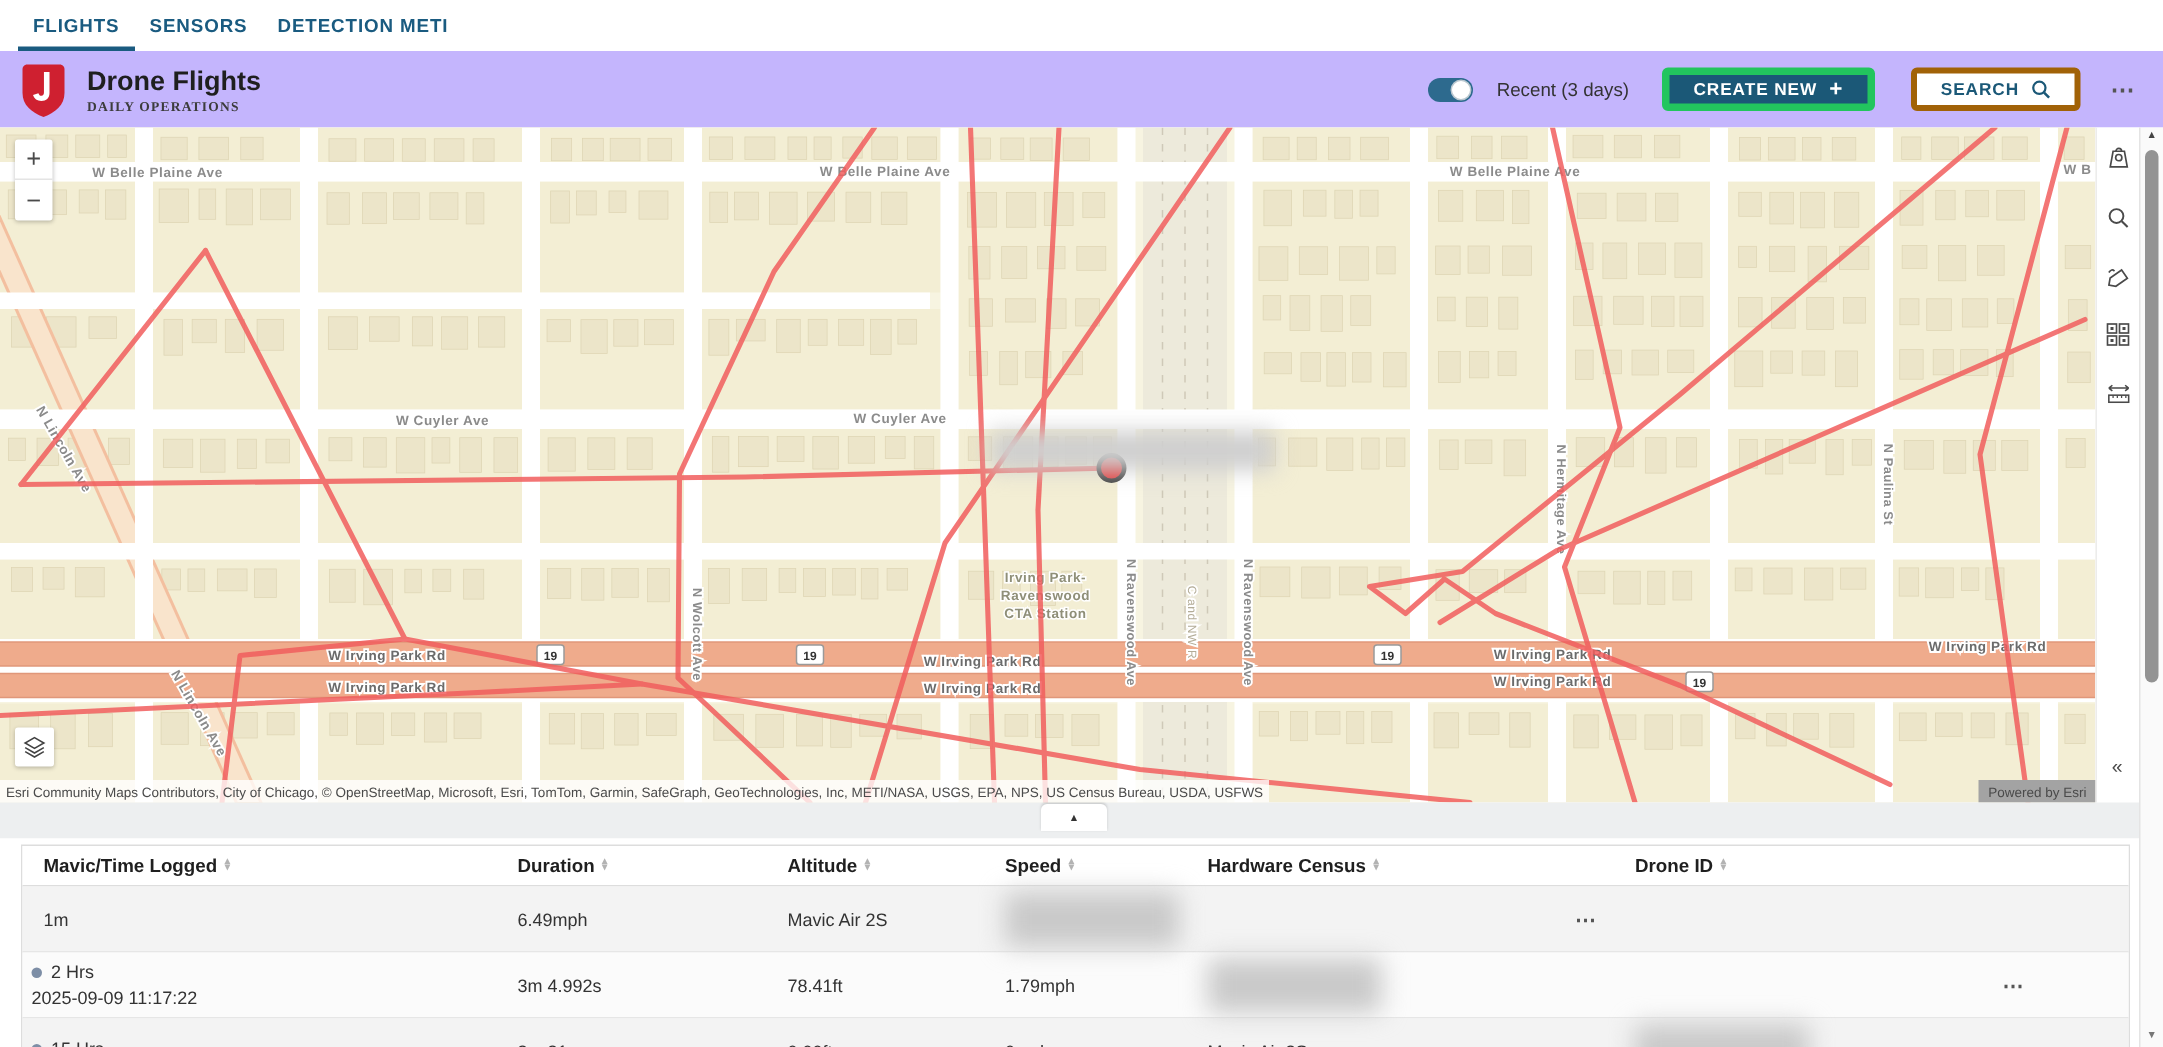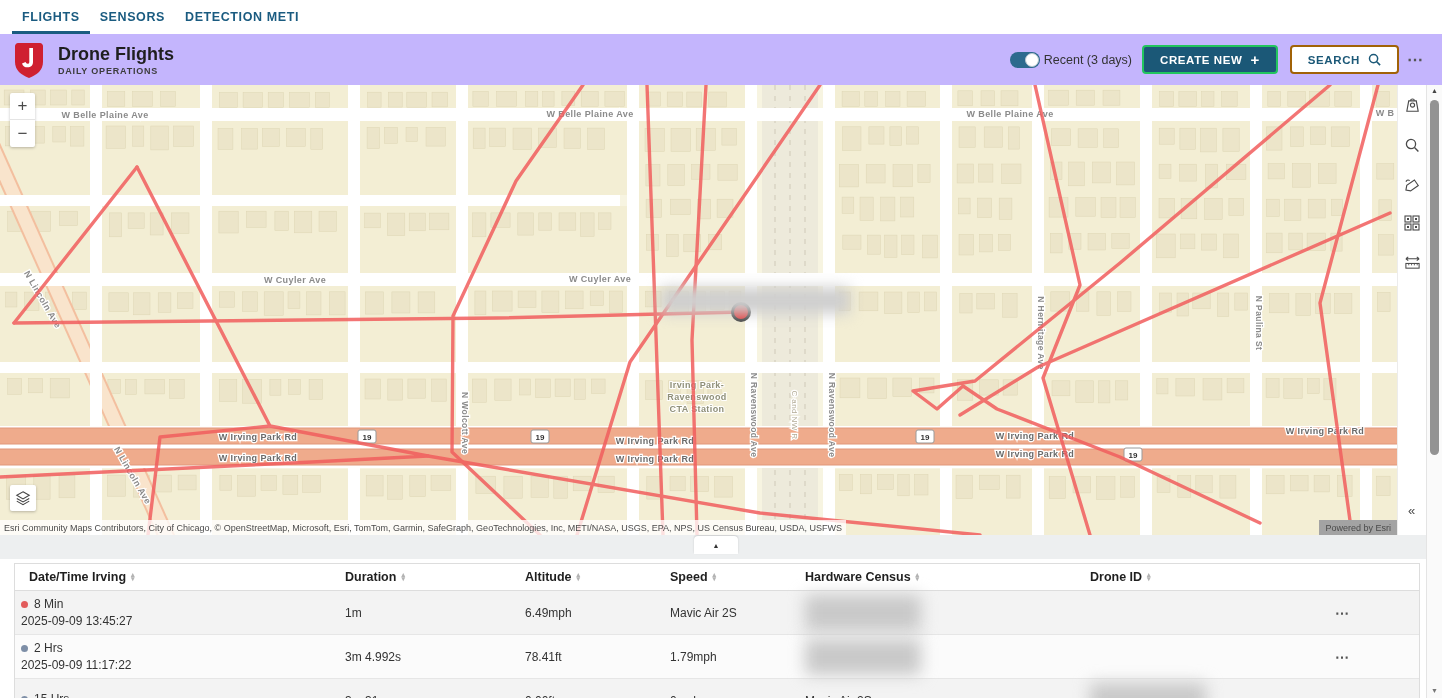--- a/index.html
+++ b/index.html
@@ -10,30 +10,30 @@
   
   .tabbar { height:34px; display:flex; align-items:center; padding-left:12px; background:#fff; }
   .tab { padding:9px 10px 7px; font-size:12.5px; font-weight:bold; letter-spacing:.6px;
     color:#1a5b80; cursor:pointer; border-bottom:3px solid transparent; }
   .tab.active { border-bottom-color:#1a5b80; }
 
   
   .header { height:51px; display:flex; align-items:center; padding:0 14px; background:#c4b5fd; }
   .logo { width:30px; height:36px; margin-right:14px; }
   .titles .t1 { font-size:18px; font-weight:bold; color:#1f1f1f; line-height:20px; }
-  .titles .t2 { font-size:9px; font-weight:bold; color:#3c3c3c; letter-spacing:.8px; margin-top:2px; }
-  .hdr-right { margin-left:auto; display:flex; align-items:center; gap:4px; }
+  .titles .t2 { font-size:9px; font-weight:bold; color:#3c3c3c; letter-spacing:.8px; margin-top:2px;font-family:Liberation Serif, serif; }
+  .hdr-right { margin-left:auto; display:flex; align-items:center; gap:16px; }
   .switch { width:30px; height:16px; border-radius:9px; background:#2d6a8e; position:relative; cursor:pointer; }
   .switch .knob { position:absolute; right:1px; top:1px; width:14px; height:14px; border-radius:50%;
      background:#fff; border:1px solid #b9c6cf; }
   .toggle-label { font-size:12.5px; color:#333; margin-right:6px; }
   .btn { height:29px; border-radius:4px; font-size:11.5px; font-weight:bold; letter-spacing:.6px;
      display:flex; align-items:center; gap:8px; padding:0 16px; cursor:pointer; }
-  .btn.primary { background:#1b5877; color:#fff; border:2px solid #22c55e; }
-  .btn.secondary { background:#fff; color:#1b5877; border:2px solid #a16207; margin-left:8px; }
+  .btn.primary { background:#1b5877; color:#fff; border:5px solid #22c55e; }
+  .btn.secondary { background:#fff; color:#1b5877; border:4px solid #a16207; margin-left:8px; }
   .plus { font-size:15px; font-weight:bold; }
   .more { font-size:16px; font-weight:bold; color:#555; letter-spacing:1px; padding:0 4px; cursor:pointer; }
 
   
   .map-wrap { position:relative; width:1397px; height:450px; overflow:hidden; background:#f7f4e1; }
   .map-toolbar { position:absolute; left:1397px; top:85px; width:29px; height:450px; background:#fff;
      border-left:1px solid #ececec; display:flex; flex-direction:column; align-items:center; padding-top:10px; }
   .map-toolbar .tool { width:22px; height:22px; display:flex; align-items:center; justify-content:center;
      margin-bottom:17px; cursor:pointer; color:#4a4a4a; }
   .collapse-panel { position:absolute; left:1397px; top:503px; width:29px; text-align:center;
@@ -683,21 +683,21 @@
   <div class="collapse-panel">«</div>
 
   <div class="gap-strip">
     <div class="handle">▲</div>
   </div>
 
   <div class="table-area">
     <div class="dtable">
       <div class="thead" id="thead">
           <div class="th">
-            <span>Date/Time Irving</span>
+            <span>Mavic/Time Logged</span>
             <span class="sorticon">
               <span>▴</span>
               <span>▾</span>
             </span>
           </div>
           <div class="th">
             <span>Duration</span>
             <span class="sorticon">
               <span>▴</span>
               <span>▾</span>
@@ -728,27 +728,20 @@
             <span>Drone ID</span>
             <span class="sorticon">
               <span>▴</span>
               <span>▾</span>
             </span>
           </div>
           <div class="th"></div>
         </div>
       <div id="tbody">
           <div class="trow odd">
-            <div class="cell first">
-              <div class="line1">
-                <span class="dot" style="background: rgb(226, 92, 92);"></span>
-                <span>8 Min</span>
-              </div>
-              <div class="ts">2025-09-09 13:45:27</div>
-            </div>
             <div class="cell">1m</div>
             <div class="cell">6.49mph</div>
             <div class="cell">Mavic Air 2S</div>
             <div class="cell">
               <div class="redact"></div>
             </div>
             <div class="rowmore">⋯</div>
           </div>
           <div class="trow even">
             <div class="cell first">

